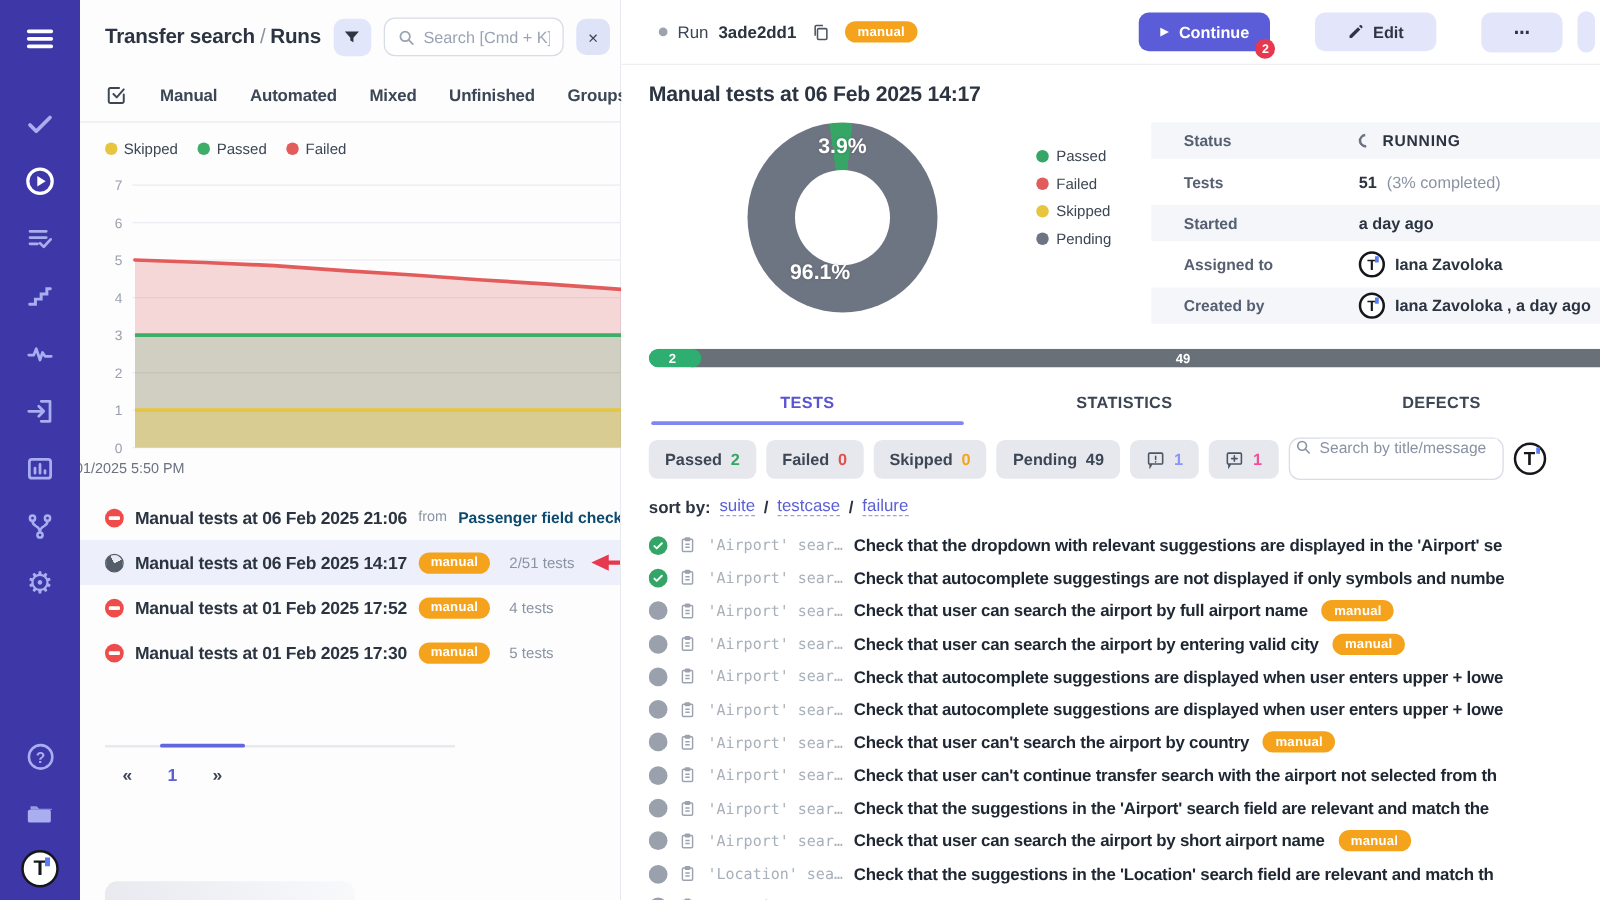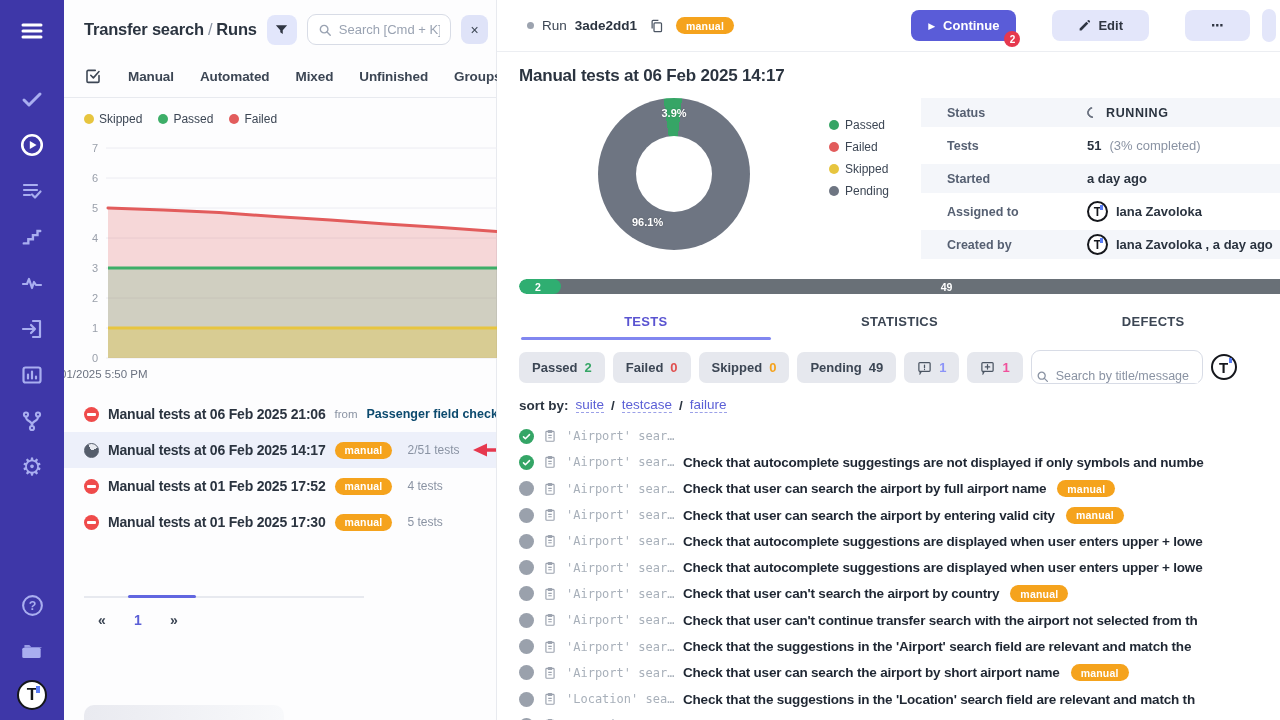--- a/index.html
+++ b/index.html
@@ -97,21 +97,21 @@
   .btn-sliver { width:14px; height:33px; background:#e3e6fa; border:none; border-radius:8px; margin-right:-10px; cursor:pointer; }
 
   .rp-content { padding:14px 0 0 22px; }
   .rp-title { font-size:17px; font-weight:700; color:#2b3440; letter-spacing:-0.2px; }
 
   .overview { display:flex; margin-top:12px; }
   .donut-zone { width:310px; display:flex; justify-content:center; }
   .donut { width:152px; height:152px; border-radius:50%; position:relative;
     background:conic-gradient(from -8deg,#36a566 0 14deg,#6e7582 14deg 360deg); }
   .donut::after { content:""; position:absolute; inset:38px; background:#fff; border-radius:50%; }
-  .donut-label { position:absolute; color:#fff; font-size:11px; font-weight:700; z-index:2;
+  .donut-label { position:absolute; color:#fff; font-size:17px; font-weight:700; z-index:2;
     text-shadow:0 0 2px rgba(0,0,0,0.25); }
   .dl-top { top:9px; left:50%; transform:translateX(-50%); }
   .dl-bottom { bottom:22px; left:34px; }
   .donut-legend { list-style:none; width:92px; padding-top:20px; }
   .donut-legend li { display:flex; align-items:center; gap:6px; font-size:12px; color:#3c4654; margin-bottom:8px; }
 
   .details-table { flex:1; margin-right:-4px; }
   .dt-row { display:flex; align-items:center; height:29px; padding:0 10px 0 26px; margin-bottom:4px; font-size:13px; }
   .dt-row.alt { background:#f4f6fa; }
   .dt-label { width:140px; font-weight:700; color:#566072; flex-shrink:0; font-size:12.5px; }
@@ -137,21 +137,21 @@
   .rp-tab.active { color:#5a54d1; }
   .rp-tab.active::after { content:""; position:absolute; left:2px; right:2px; bottom:0; height:3px;
     background:#8187f0; border-radius:2px; }
 
   .chips-row { display:flex; align-items:center; gap:8px; margin-top:10px; padding-right:10px; }
   .chip { display:flex; align-items:center; gap:7px; background:#e6e8ee; border:none; border-radius:7px;
     font-family:inherit; font-size:13px; font-weight:700; color:#3c4654; padding:8px 13px; cursor:pointer; }
   .cnt-green { color:#36a566; } .cnt-red { color:#e0504f; } .cnt-orange { color:#f5a31d; }
   .cnt-indigo { color:#8b93f8; } .cnt-pink { color:#f0509b; }
   .chip-ico { display:flex; }
-  .rp-search { display:flex; align-items:flex-end; gap:7px; height:34px; width:172px; background:#fff;
+  .rp-search { display:flex; align-items:flex-start; gap:7px; height:34px; width:172px; background:#fff;
     border:1px solid #d8dce6; border-radius:9px; padding:0 4px; }
   .rp-search input { border:none; outline:none; width:100%; font-size:12.5px; font-family:inherit; color:#3c4654; }
   .rp-search input::placeholder { color:#8a93a3; }
   .rp-avatar { width:26px; height:26px; font-size:15px; border-width:2.5px; cursor:pointer; }
 
   .sort-row { display:flex; align-items:center; gap:7px; margin-top:13px; font-size:13.5px; }
   .sort-label { font-weight:700; color:#2b3440; }
   .sort-link { color:#5b5fd6; text-decoration:none; border-bottom:1.5px dashed #9ba0e8; cursor:pointer; }
   .sort-sep { color:#2b3440; font-weight:700; }
 
@@ -556,20 +556,21 @@
               </svg>
             </span>
           <span class="t-doc">
               <svg width="14" height="16" viewBox="0 0 24 24" stroke="#9ca3af" stroke-width="2" fill="none">
                 <rect x="5" y="4" width="14" height="17" rx="1.5"></rect>
                 <rect x="9" y="2.5" width="6" height="3.5" rx="1" fill="#9ca3af"></rect>
                 <path d="M9 11h6M9 15h6"></path>
               </svg>
             </span>
           <span class="t-suite">'Airport' sear…</span>
+          <span class="t-title">Check that the dropdown with relevant suggestions are displayed in the 'Airport' se</span>
         </li>
         <li class="test-row">
           <span class="t-status passed">
               <svg width="9" height="9" viewBox="0 0 24 24">
                 <path d="M4 13l5 5L20 7" stroke="#fff" stroke-width="4" fill="none" stroke-linecap="round" stroke-linejoin="round"></path>
               </svg>
             </span>
           <span class="t-doc">
               <svg width="14" height="16" viewBox="0 0 24 24" stroke="#9ca3af" stroke-width="2" fill="none">
                 <rect x="5" y="4" width="14" height="17" rx="1.5"></rect>

